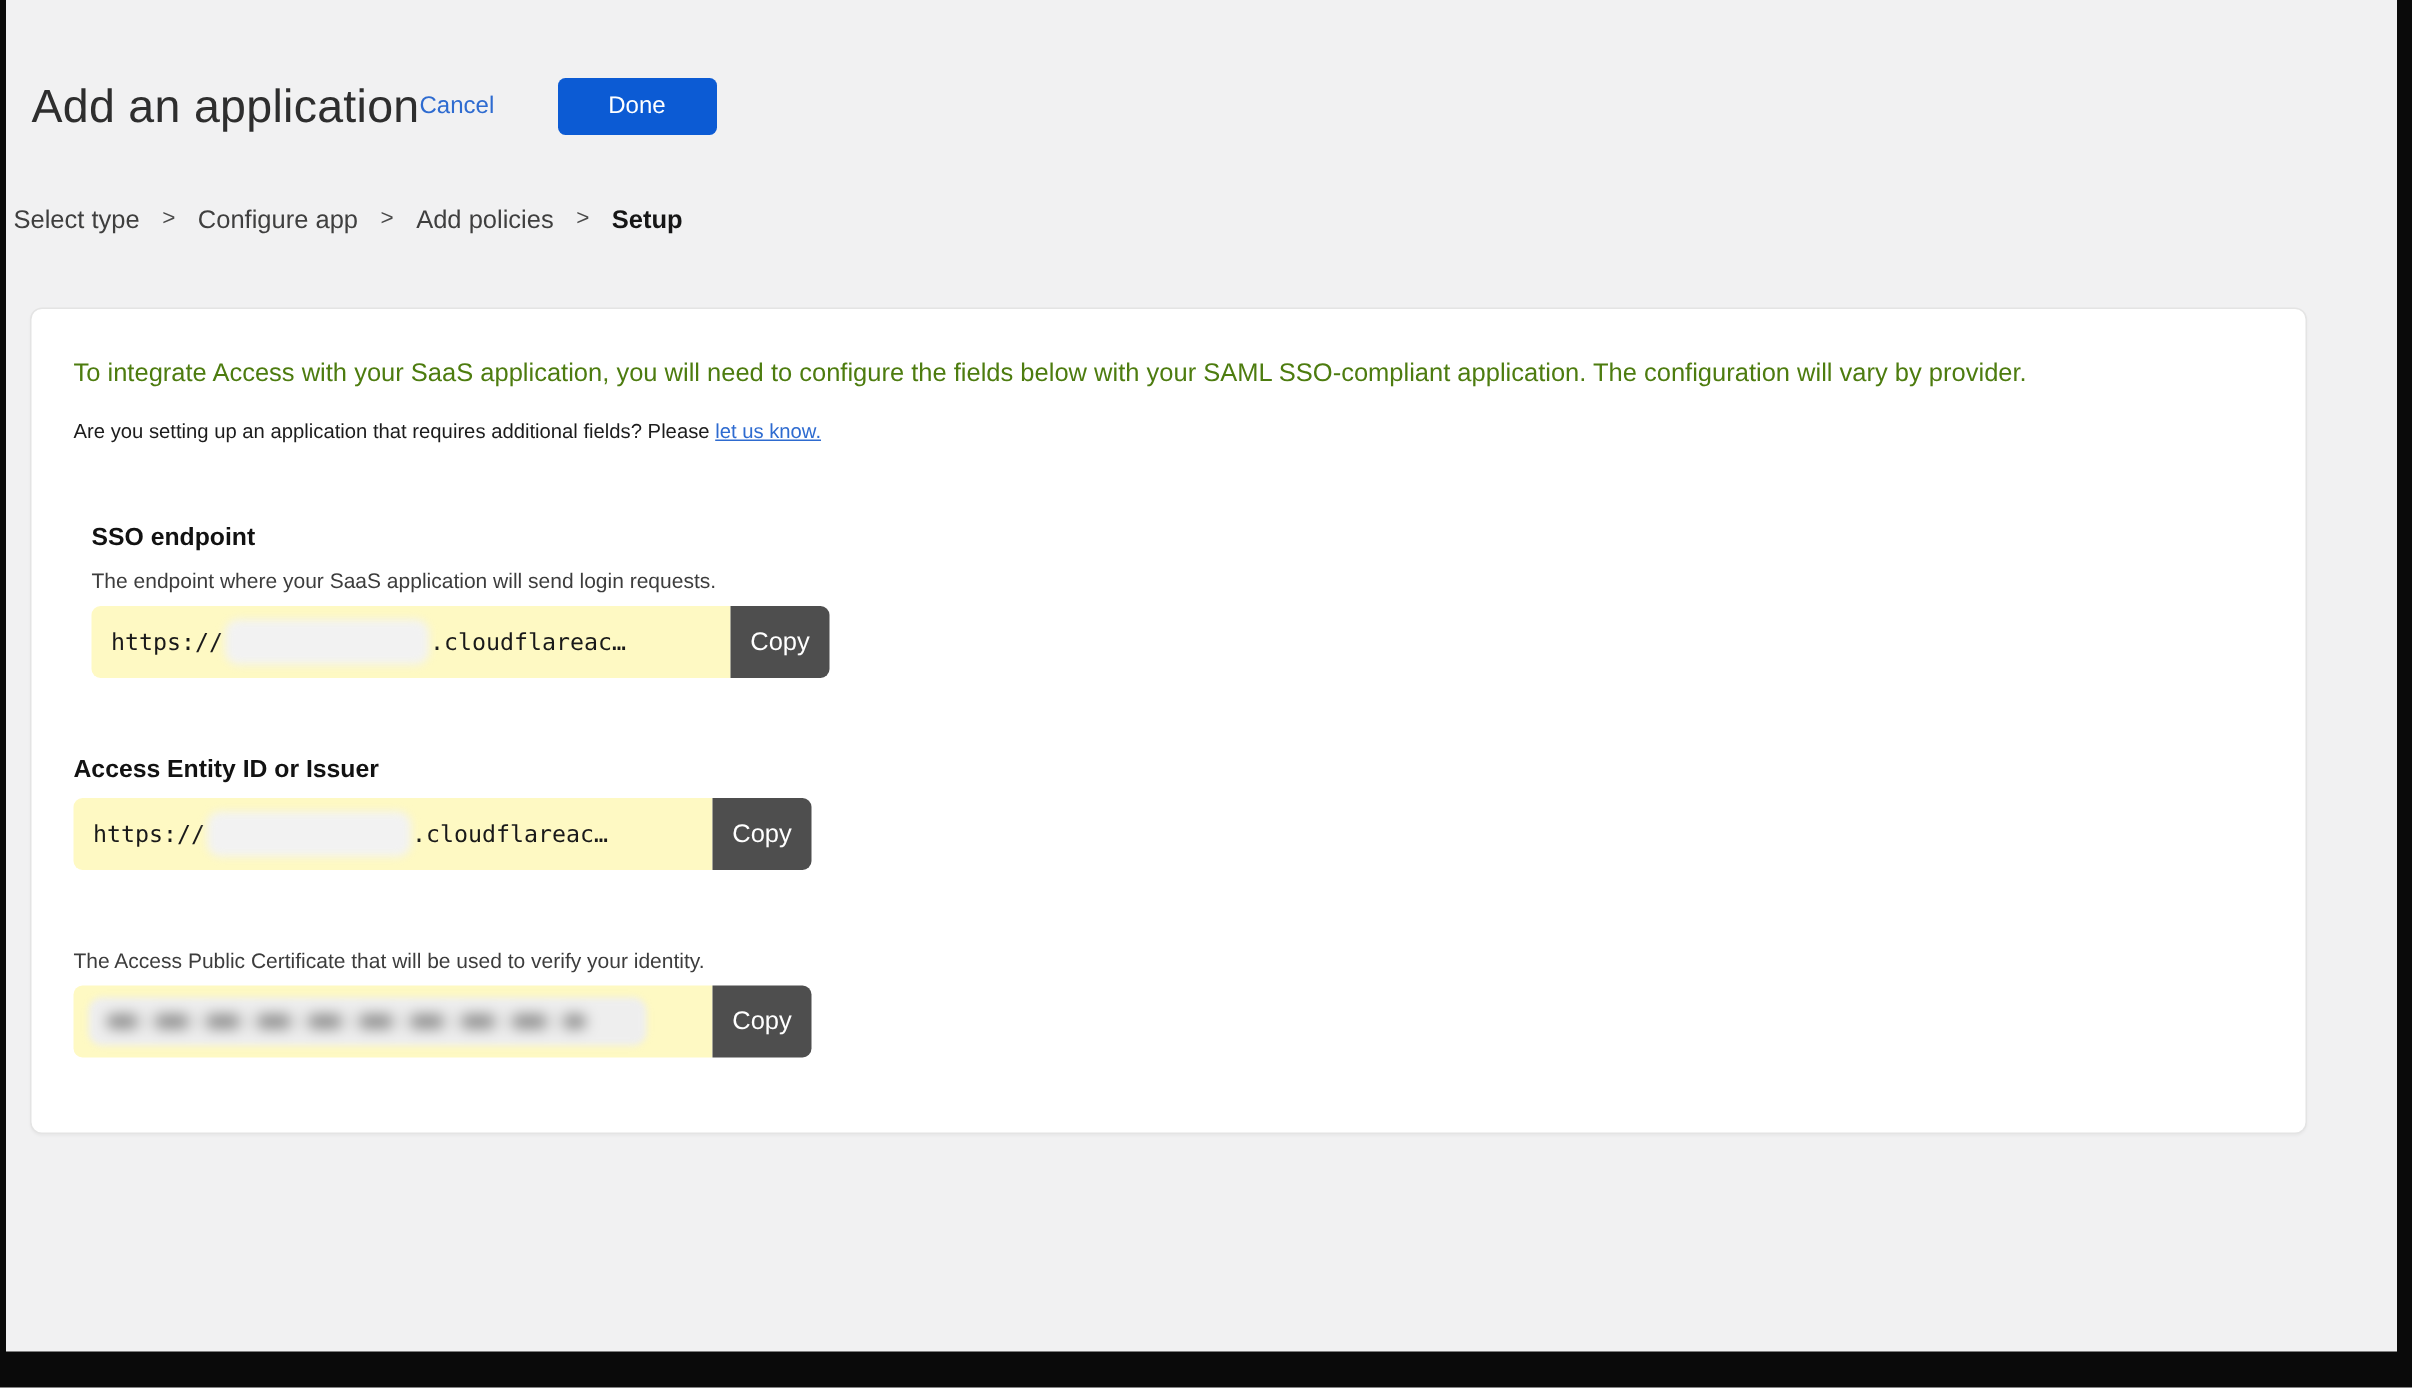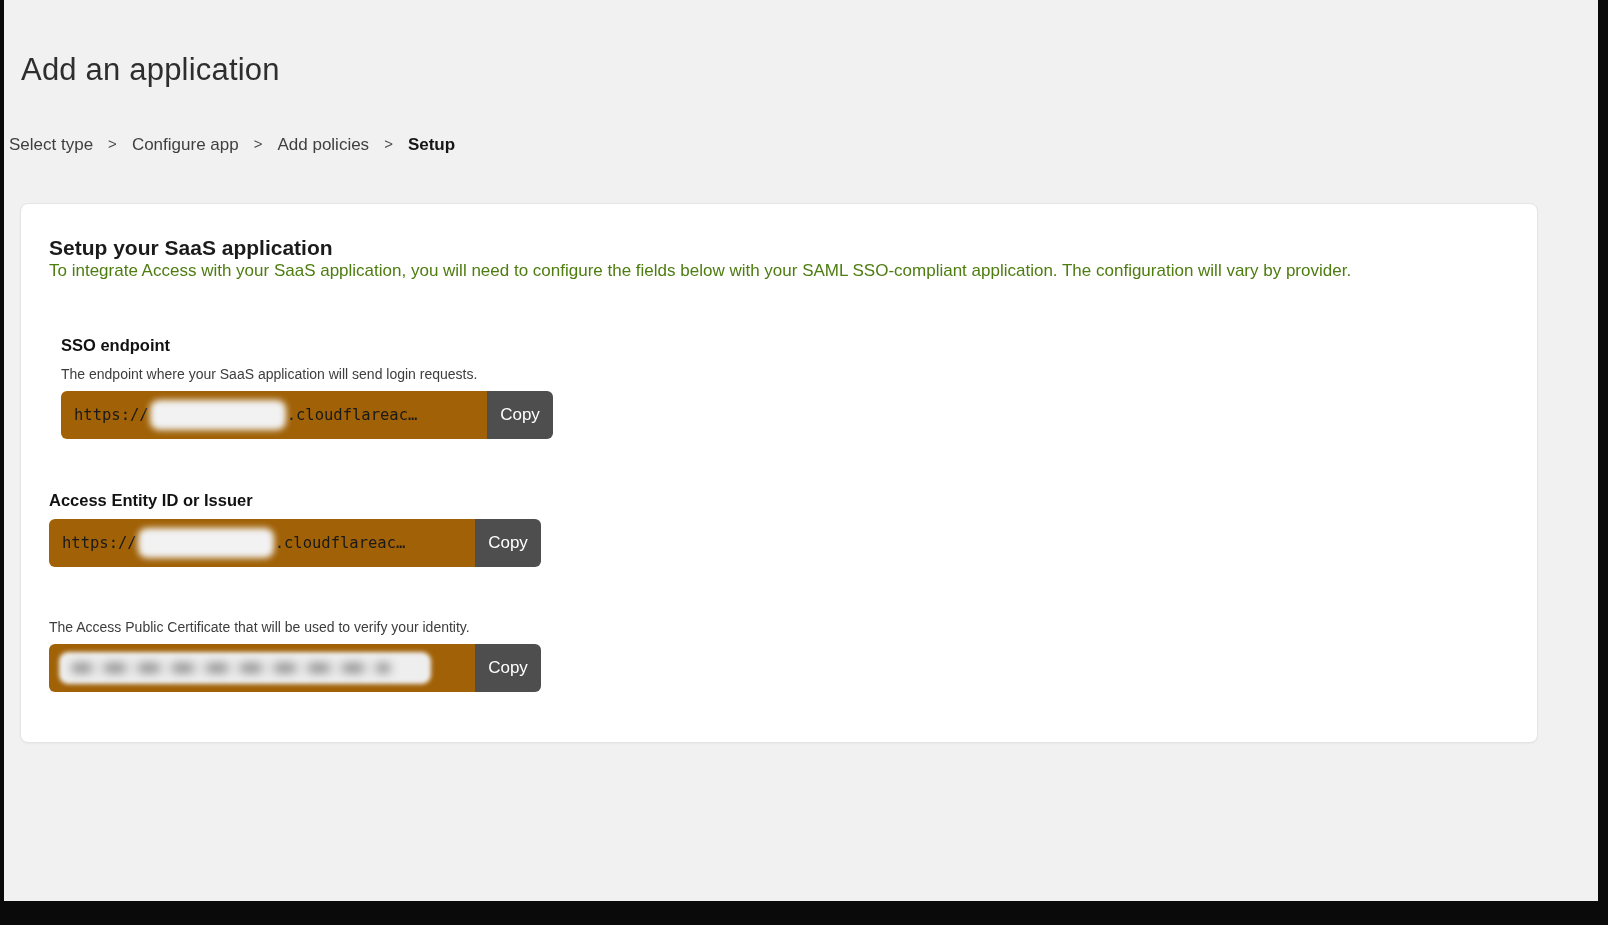--- a/index.html
+++ b/index.html
@@ -53,21 +53,21 @@
   .card-intro  { font-size:17px; color:#4d7c0f; line-height:1.3; }
   .card-note   { margin-top:20px; font-size:13.5px; color:#1c1c1c; }
   .note-link   { color:#2e6bd0; text-decoration:underline; cursor:pointer; }
   
   .field-section { margin-top:52px; }
   .field-section:first-of-type { margin-top:54px;margin-left:12px; }
   .field-label { font-size:16.5px; font-weight:700; color:#121212; }
   .field-desc  { margin-top:11px; font-size:14px; color:#3d3d3d; }
   .field-row   { margin-top:9px; display:flex; width:492px; height:48px; }
   .field-value {
-    flex:1; background:#a16207; border-radius:6px 0 0 6px;
+    flex:1; background:#fef9c3; border-radius:6px 0 0 6px;
     display:flex; align-items:center; padding-left:13px;
     font-family:"DejaVu Sans Mono", monospace;
     font-size:15.5px; color:#191919;
     overflow:hidden; white-space:nowrap;
   }
   .blur-blob {
     display:inline-block; width:136px; height:30px; margin:0 1px;
     border-radius:9px; background:#f2f2f2; filter:blur(3px);
     flex:none;
   }
@@ -90,35 +90,42 @@
   }
   .hidden-empty:empty { display:none; }
 </style>
 </head>
 <body>
 
 <div class="screen">
 
   <div class="header">
     <h1 class="page-title">Add an application</h1>
+    <div class="header-actions">
+      <a class="cancel-link">Cancel</a>
+      <button class="done-button">Done</button>
+    </div>
   </div>
 
   <div class="breadcrumb">
     <span class="crumb">Select type</span>
     <span class="crumb-sep">&gt;</span>
     <span class="crumb">Configure app</span>
     <span class="crumb-sep">&gt;</span>
     <span class="crumb">Add policies</span>
     <span class="crumb-sep">&gt;</span>
     <span class="crumb active">Setup</span>
   </div>
 
   <div class="card">
-    <h2 class="card-heading">Setup your SaaS application</h2>
     <p class="card-intro">To integrate Access with your SaaS application, you will need to configure the fields below with your SAML SSO-compliant application. The configuration will vary by provider.</p>
+    <p class="card-note">
+      <span>Are you setting up an application that requires additional fields? Please</span>
+      <a class="note-link">let us know.</a>
+    </p>
 
     <div class="field-section">
       <div class="field-label">SSO endpoint</div>
       <div class="field-desc">The endpoint where your SaaS application will send login requests.</div>
       <div class="field-row">
         <div class="field-value">
           <span class="hidden-empty">https://</span>
           <span class="blur-blob"></span>
           <span class="hidden-empty">.cloudflareac…</span>
         </div>

